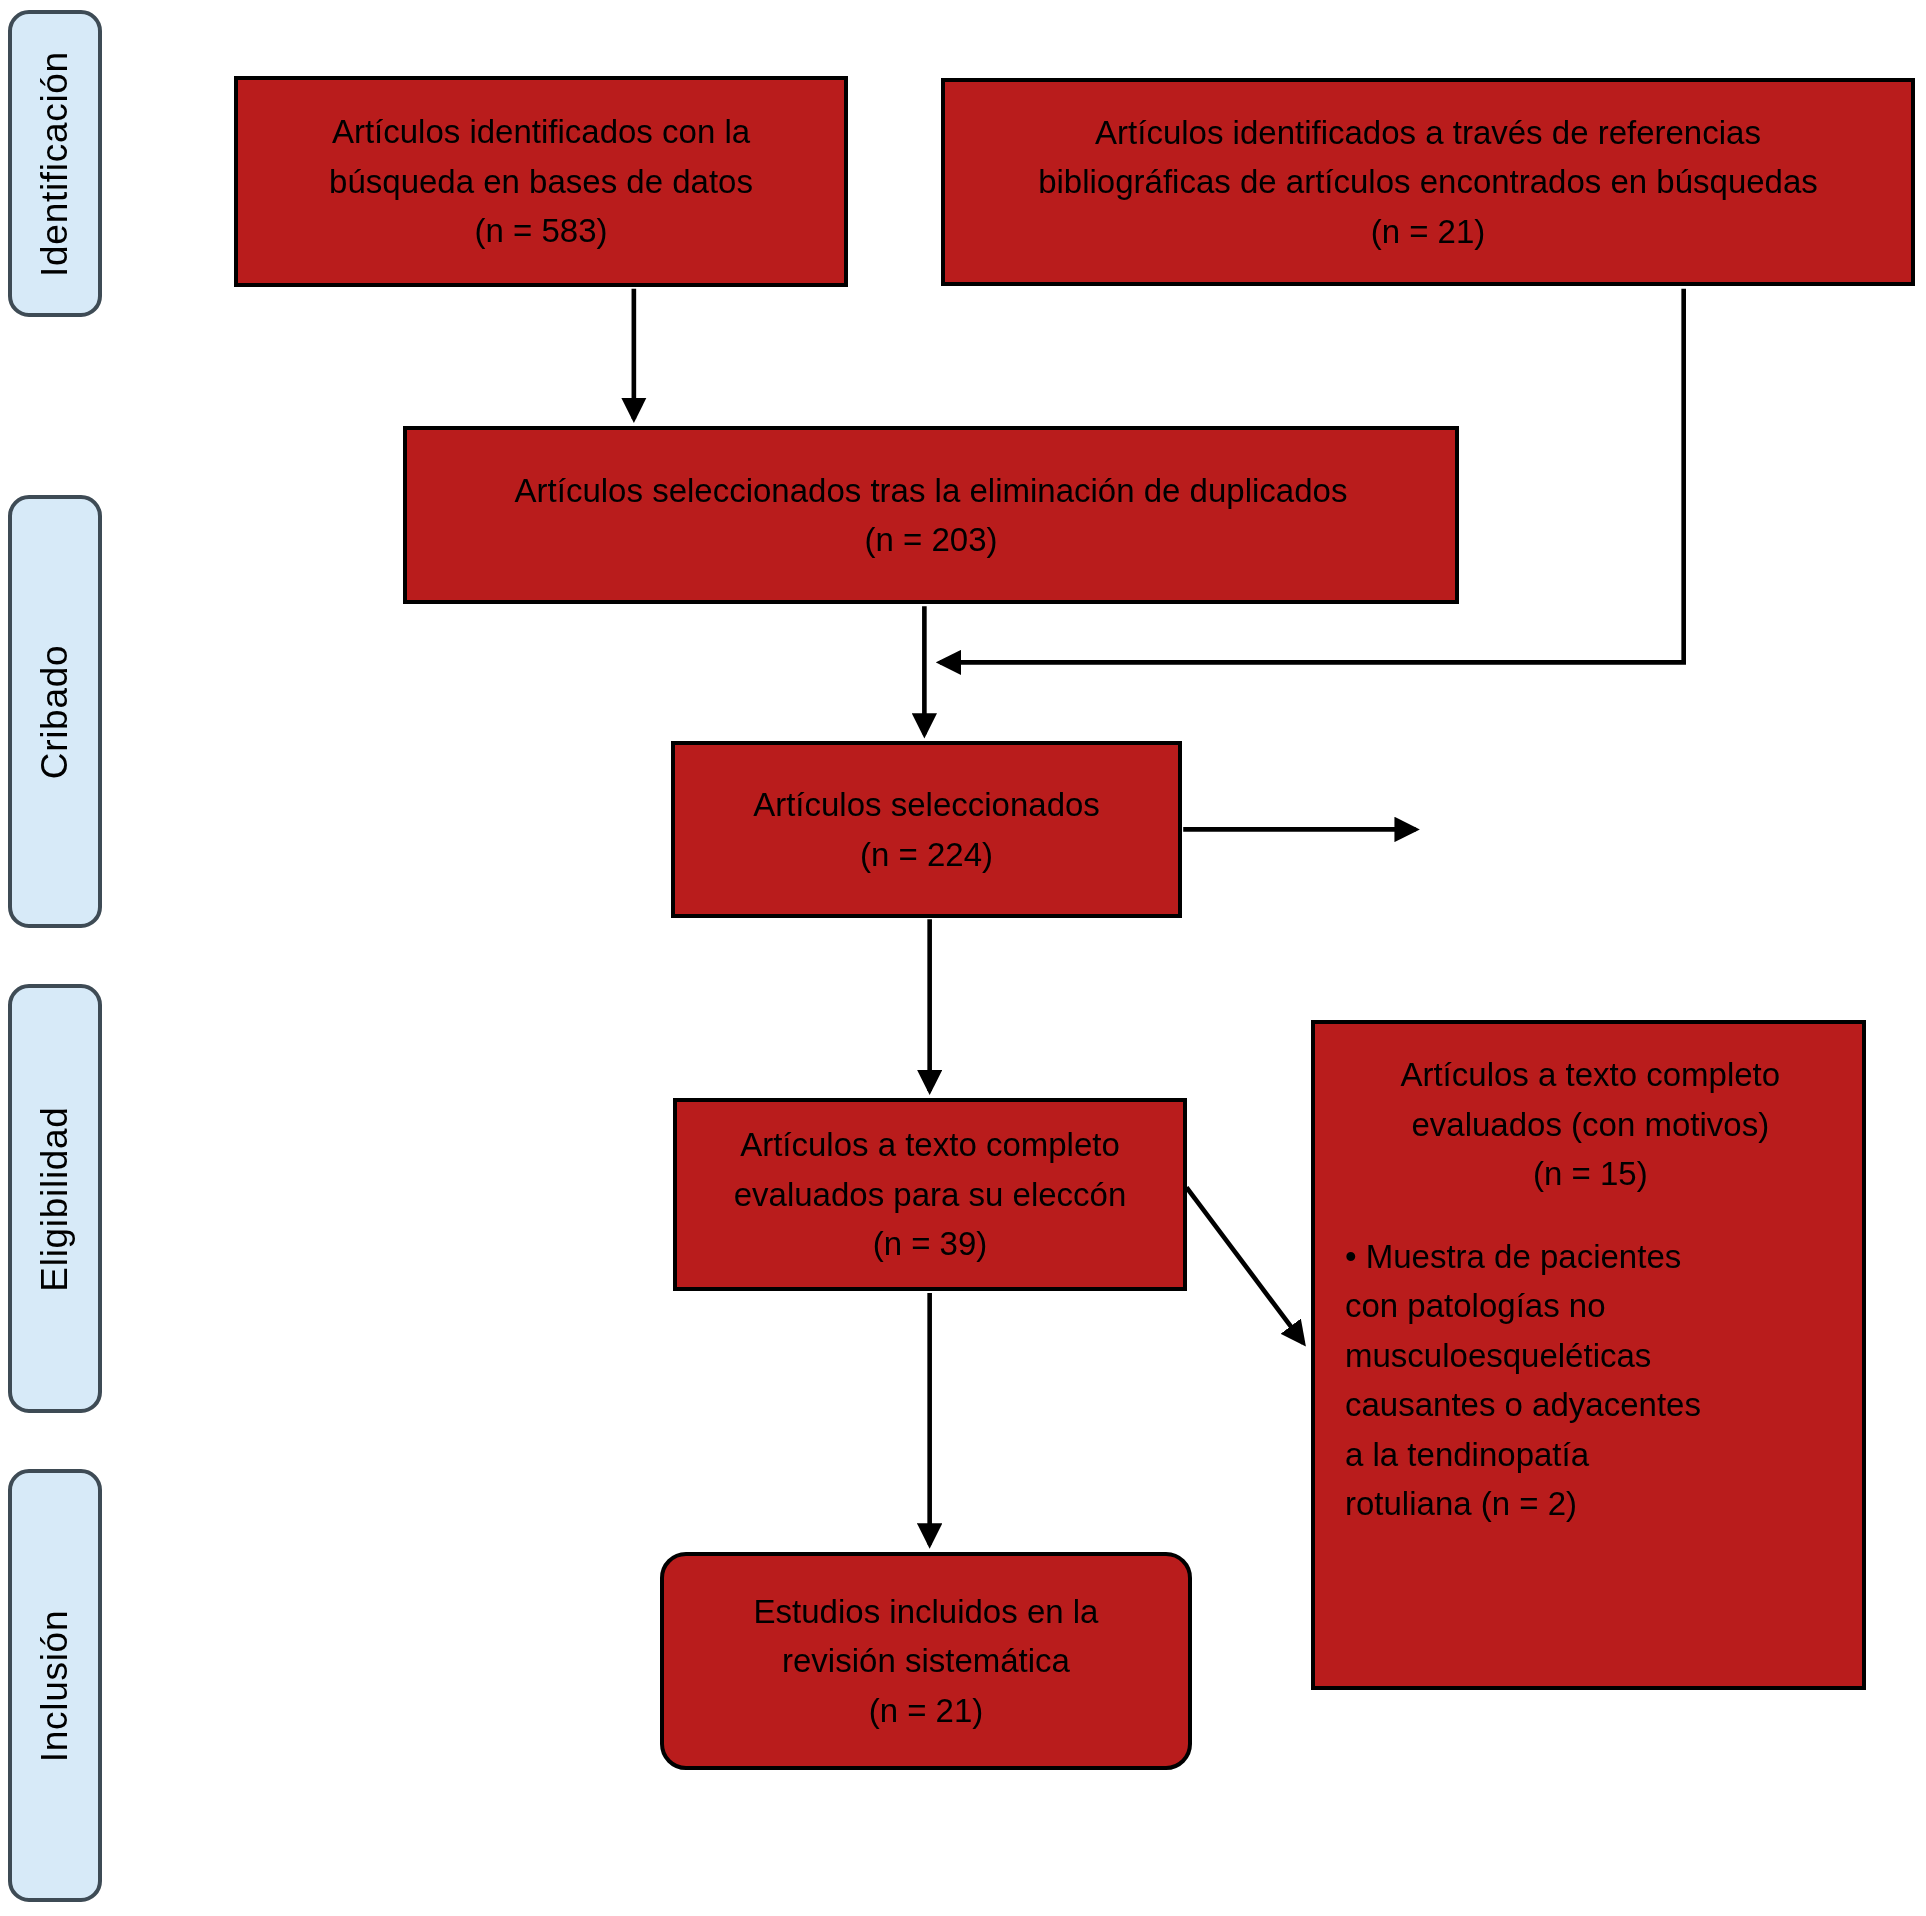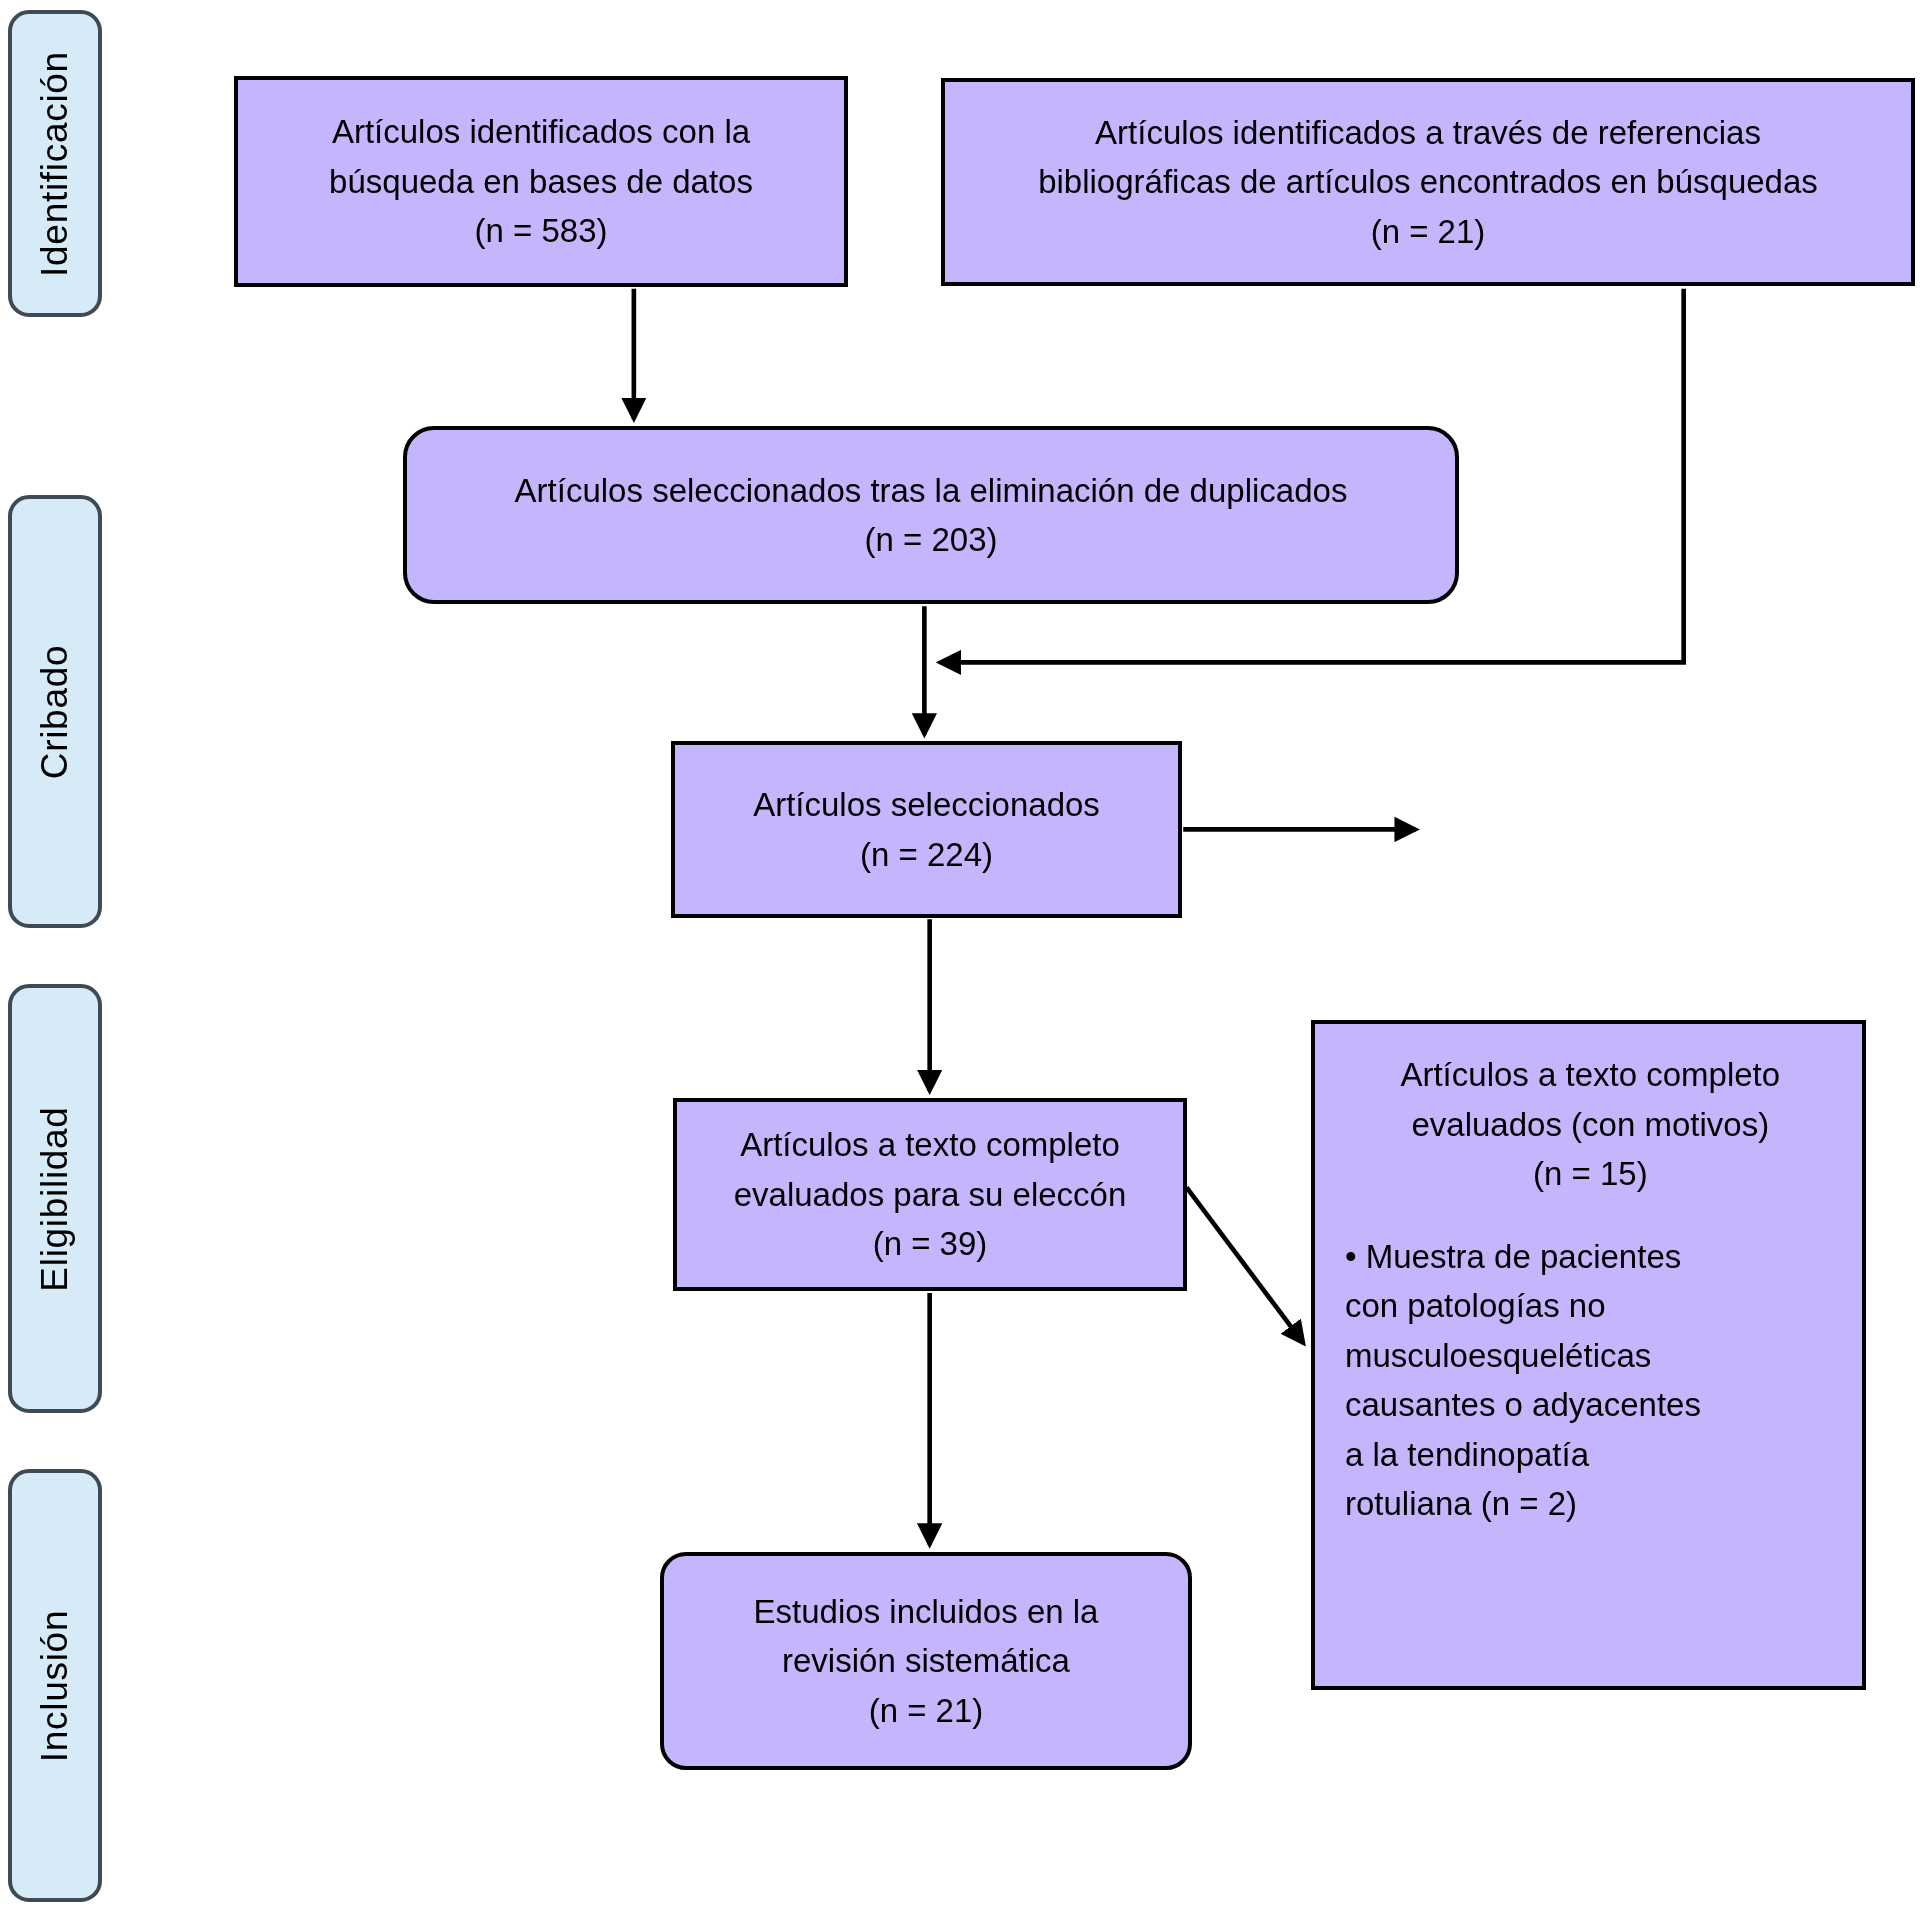--- a/index.html
+++ b/index.html
@@ -33,34 +33,34 @@
     letter-spacing: 0.7px;
   }
   #stage-identificacion { top: 10px;   height: 307px; }
   #stage-cribado        { top: 495px;  height: 433px; }
   #stage-eligibilidad   { top: 984px; height: 429px; }
   #stage-inclusion      { top: 1469px; height: 433px; }
 
   
   .box {
     position: absolute;
-    background: #c4b5fd;
+    background: #b91c1c;
     border: 4.6px solid #000000;
     display: flex;
     align-items: center;
     justify-content: center;
     text-align: center;
     font-size: 33px;
     line-height: 1.5;
   }
   .box-text { white-space: pre-line; }
 
   #box-db       { left: 234px;  top: 76px;  width: 614px;  height: 211px; }
   #box-refs     { left: 941px; top: 78px;  width: 974px; height: 208px; }
-  #box-dedup    { left: 403px;  top: 426px;  width: 1056px; height: 178px; border-radius: 31px; }
+  #box-dedup    { left: 403px;  top: 426px;  width: 1056px; height: 178px; }
   #box-screened { left: 671px; top: 741px; width: 511px;  height: 177px; }
   #box-excluded { left: 1423px; top: 741px; width: 433px;  height: 177px; }
   #box-fulltext { left: 673px; top: 1098px; width: 514px;  height: 193px; }
   #box-ftexcl   { left: 1311px; top: 1020px; width: 555px;  height: 670px; }
   #box-included { left: 660px; top: 1552px; width: 532px;  height: 218px; border-radius: 26px; }
 
   
   #box-ftexcl {
     display: block;
     padding: 26.4px 26.4px 0 30px;

